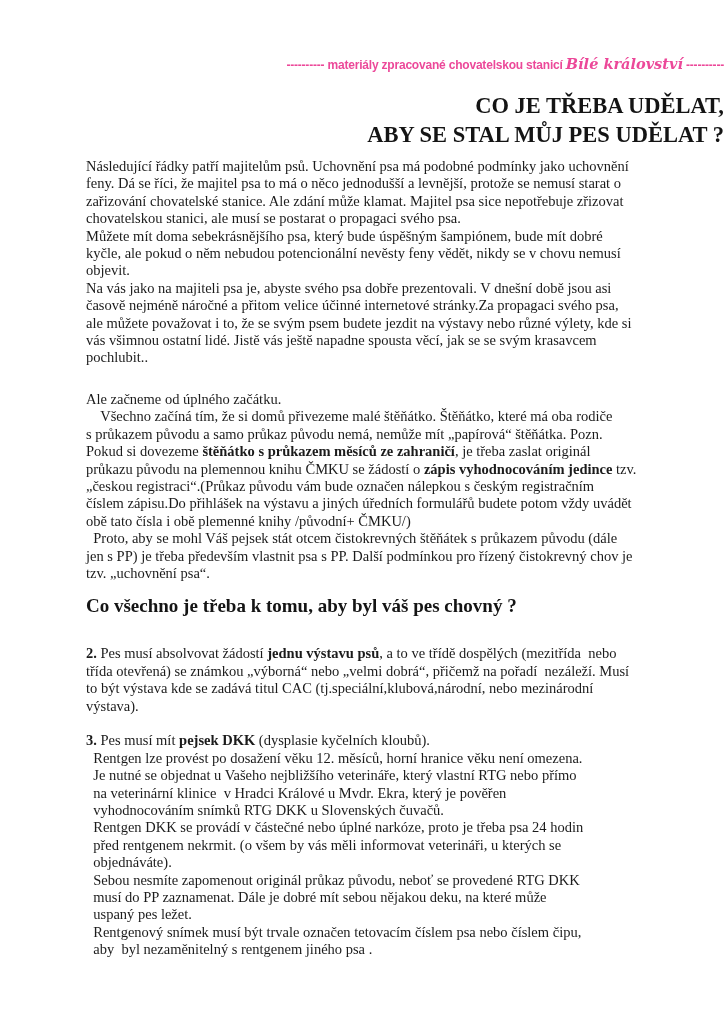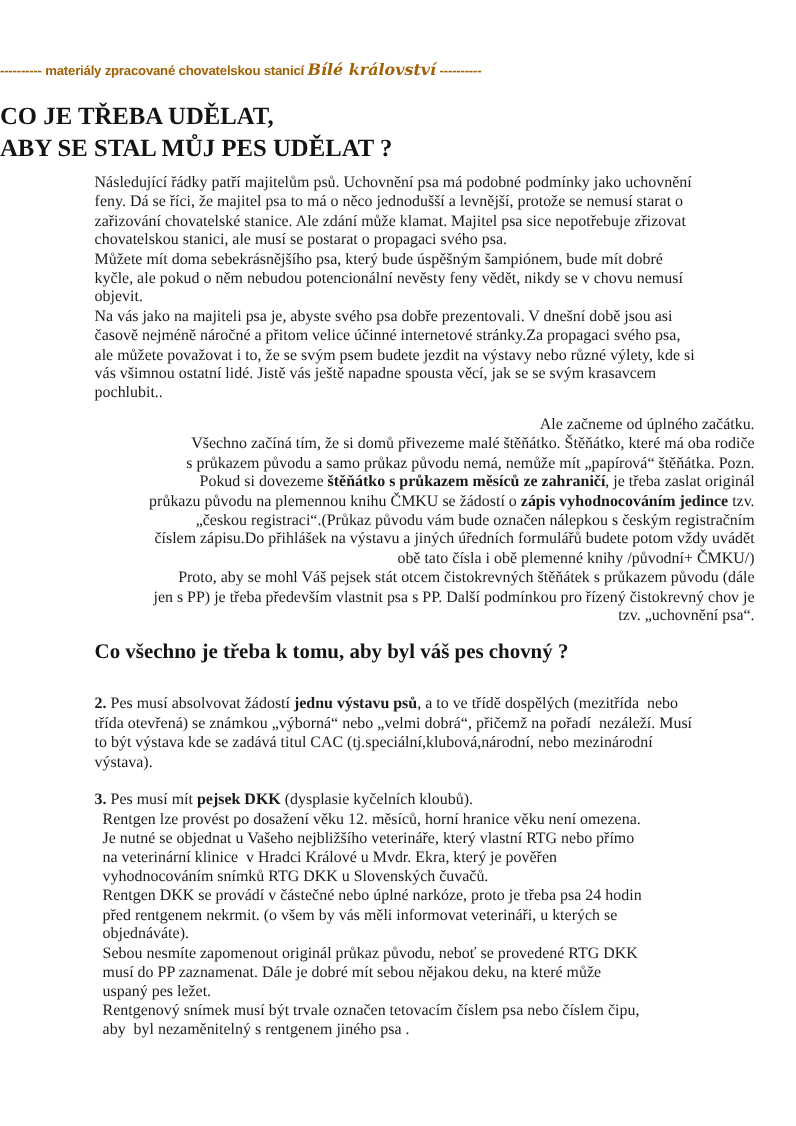--- a/index.html
+++ b/index.html
@@ -10,59 +10,59 @@
   .page {
     position: relative;
     width: 724px;
     height: 1024px;
     background: #ffffff;
     color: #1b1b1b;
     overflow: hidden;
   }
   .doc-header {
     padding-top: 55px;
-    text-align: left;
+    text-align: right;
     font-family: "Liberation Sans", sans-serif;
     font-weight: bold;
     font-size: 12px;
     letter-spacing: -0.2px;
-    color: #a16207;
+    color: #ec4899;
     white-space: pre;
   }
   .doc-header .station {
     font-family: "DejaVu Serif", serif;
     font-style: italic;
     font-weight: bold;
     font-size: 14.5px;
     letter-spacing: 0;
   }
   .doc-title {
     margin: 19px 0 0 0;
-    text-align: left;
+    text-align: right;
     font-family: "Liberation Serif", serif;
     font-weight: bold;
     font-size: 22.5px;
     line-height: 29px;
     color: #141414;
   }
   .doc-title .tl { display: block; }
   .doc-body {
     margin: 9px 0 0 86px;
     width: 600px;
     font-family: "Liberation Serif", serif;
     font-size: 14.5px;
     line-height: 17.4px;
     color: #1b1b1b;
   }
   .para {
     margin: 0;
     white-space: pre;
   }
   .para .b { font-weight: bold; }
-  .gap-above { margin-top: 11px; text-align: right; }
+  .gap-above { margin-top: 24px; }
   .section-heading {
     margin: 12px 0 27px 0;
     font-family: "Liberation Serif", serif;
     font-weight: bold;
     font-size: 19px;
     line-height: 24px;
     color: #141414;
   }
   .item { margin: 0 0 17.4px 0; }
   .item:last-child { margin-bottom: 0; }

